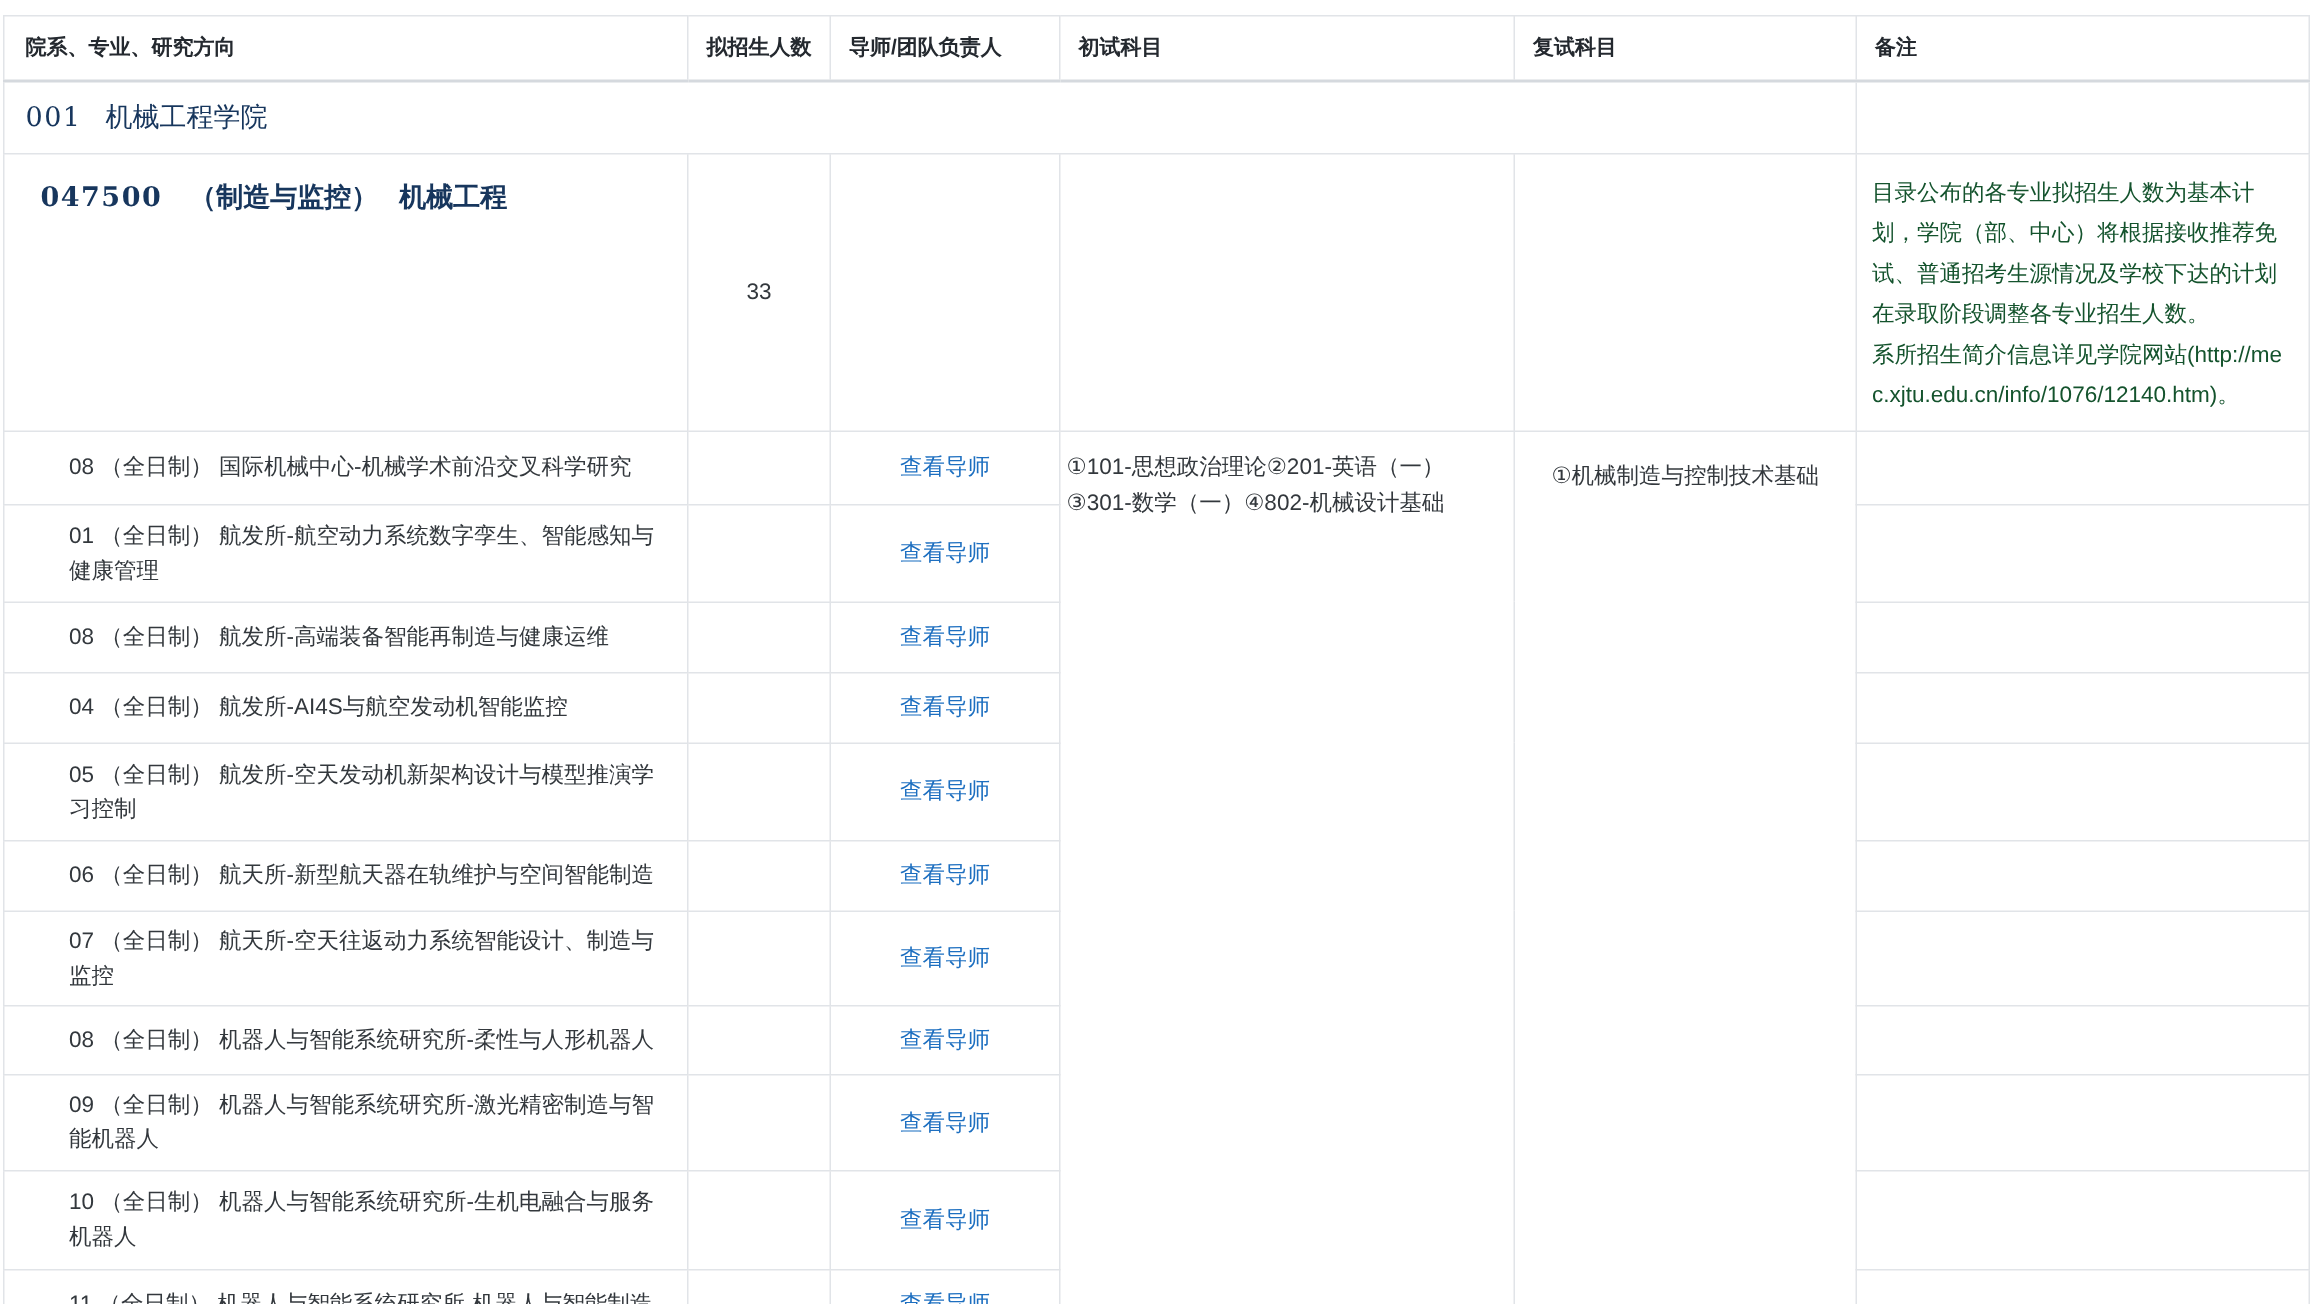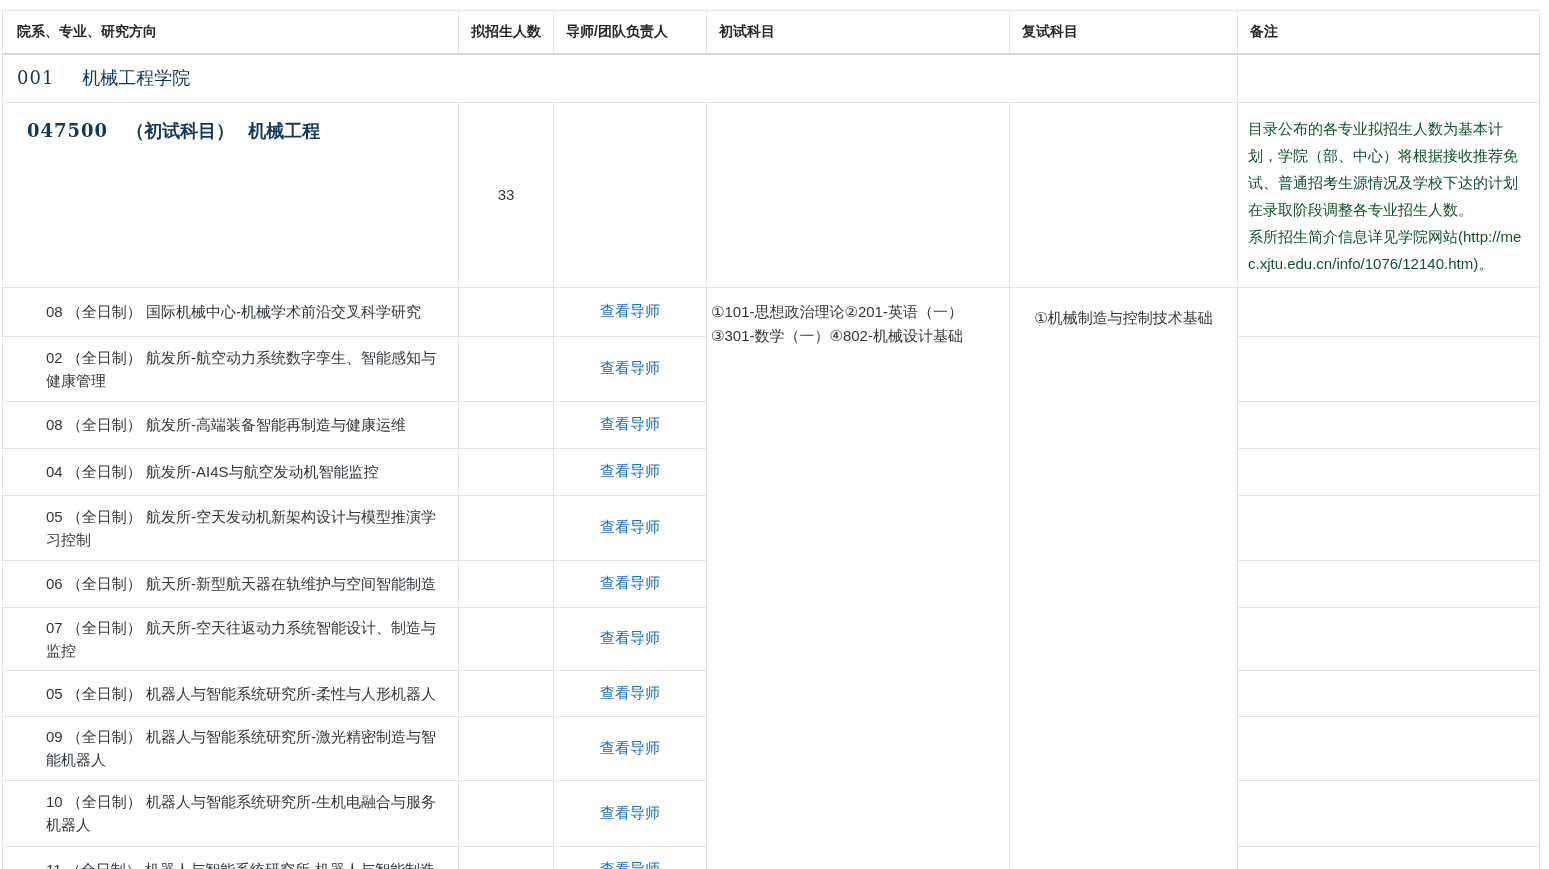--- a/index.html
+++ b/index.html
@@ -15,21 +15,21 @@
     font-size:14px; font-weight:700; color:#24292f;
     padding:0 4px 0 12px; border-bottom:2px solid #d5d9de; background:#fff;
   }
   .catalog th.first { padding-left:14px; }
 
   
   .section-cell {
     font-family:"DejaVu Serif","Liberation Serif",serif;
     color:#17365d; font-size:18px; padding:6px 6px 6px 14px; vertical-align:middle;
   }
-  .section-code { letter-spacing:1px; margin-right:28px; }
+  .section-code { letter-spacing:1px; margin-right:16px; }
 
   
   .program-cell {
     font-family:"DejaVu Serif","Liberation Serif",serif;
     color:#17365d; font-size:18px; font-weight:700;
     vertical-align:top; padding:16px 6px 0 24px;
   }
   .program-code { margin-right:18px; letter-spacing:1px; }
   .program-degree { margin-right:14px; }
   .enroll-cell { text-align:center; vertical-align:middle; font-size:15px; color:#33383d; }
@@ -89,21 +89,21 @@
 
     <tr style="height:48px">
       <td class="section-cell" colspan="5">
         <span class="section-code">001</span><span>机械工程学院</span>
       </td>
       <td class="empty-cell"></td>
     </tr>
 
     <tr style="height:175px">
       <td class="program-cell">
-        <span class="program-code">047500</span><span class="program-degree">（初试科目）</span><span>机械工程</span>
+        <span class="program-code">047500</span><span class="program-degree">（制造与监控）</span><span>机械工程</span>
       </td>
       <td class="enroll-cell">33</td>
       <td class="empty-cell"></td>
       <td class="empty-cell"></td>
       <td class="empty-cell"></td>
       <td class="remark-cell">
         <div>目录公布的各专业拟招生人数为基本计划，学院（部、中心）将根据接收推荐免试、普通招考生源情况及学校下达的计划在录取阶段调整各专业招生人数。</div>
         <div>系所招生简介信息详见学院网站(http://mec.xjtu.edu.cn/info/1076/12140.htm)。</div>
       </td>
     </tr>
@@ -116,21 +116,21 @@
         <div>①101-思想政治理论②201-英语（一）</div>
         <div>③301-数学（一）④802-机械设计基础</div>
       </td>
       <td class="exam-retest-cell" rowspan="11">
         <div>①机械制造与控制技术基础</div>
       </td>
       <td class="empty-cell"></td>
     </tr>
 
     <tr style="height:65px">
-      <td class="dir-cell">02 （全日制） 航发所-航空动力系统数字孪生、智能感知与健康管理</td>
+      <td class="dir-cell">01 （全日制） 航发所-航空动力系统数字孪生、智能感知与健康管理</td>
       <td class="empty-cell"></td>
       <td class="link-cell"><a class="mentor-link">查看导师</a></td>
       <td class="empty-cell"></td>
     </tr>
 
     <tr style="height:47px">
       <td class="dir-cell">08 （全日制） 航发所-高端装备智能再制造与健康运维</td>
       <td class="empty-cell"></td>
       <td class="link-cell"><a class="mentor-link">查看导师</a></td>
       <td class="empty-cell"></td>
@@ -158,21 +158,21 @@
     </tr>
 
     <tr style="height:47px">
       <td class="dir-cell">07 （全日制） 航天所-空天往返动力系统智能设计、制造与监控</td>
       <td class="empty-cell"></td>
       <td class="link-cell"><a class="mentor-link">查看导师</a></td>
       <td class="empty-cell"></td>
     </tr>
 
     <tr style="height:46px">
-      <td class="dir-cell">05 （全日制） 机器人与智能系统研究所-柔性与人形机器人</td>
+      <td class="dir-cell">08 （全日制） 机器人与智能系统研究所-柔性与人形机器人</td>
       <td class="empty-cell"></td>
       <td class="link-cell"><a class="mentor-link">查看导师</a></td>
       <td class="empty-cell"></td>
     </tr>
 
     <tr style="height:64px">
       <td class="dir-cell">09 （全日制） 机器人与智能系统研究所-激光精密制造与智能机器人</td>
       <td class="empty-cell"></td>
       <td class="link-cell"><a class="mentor-link">查看导师</a></td>
       <td class="empty-cell"></td>

